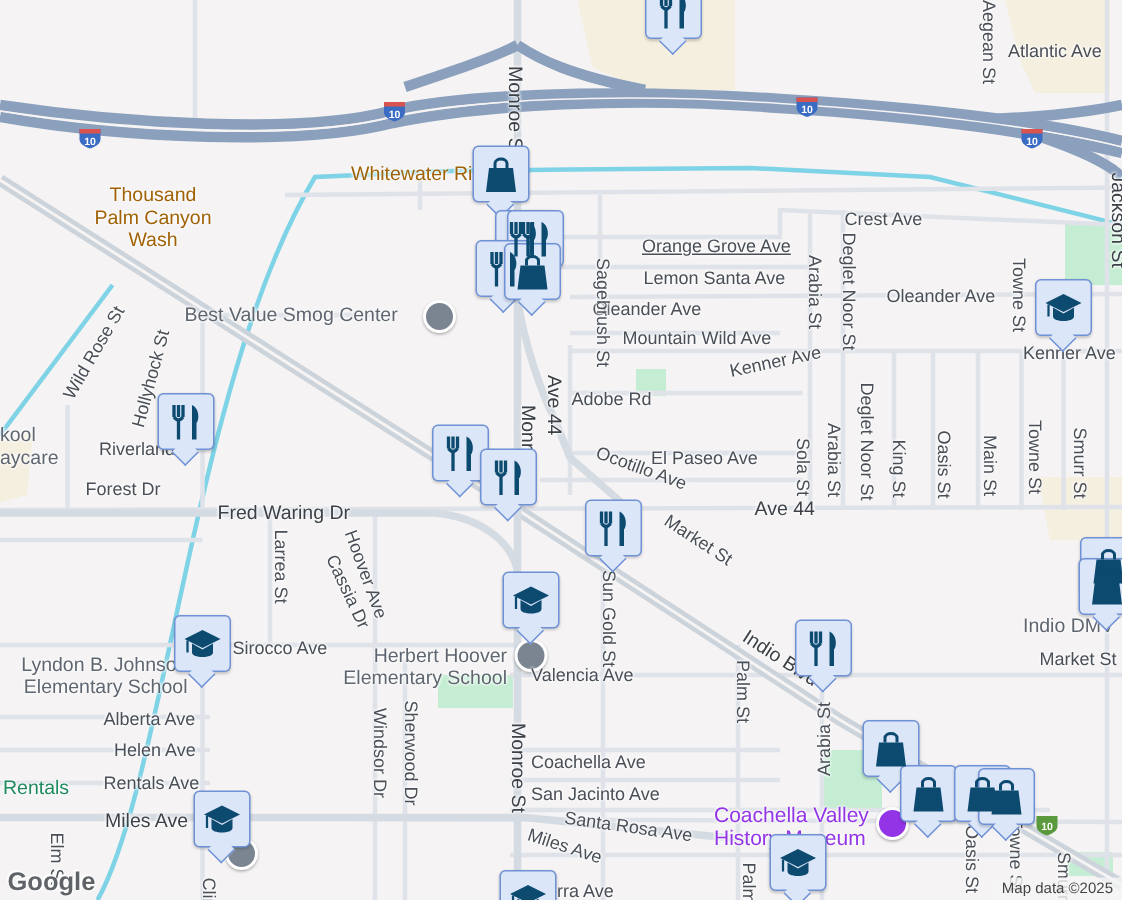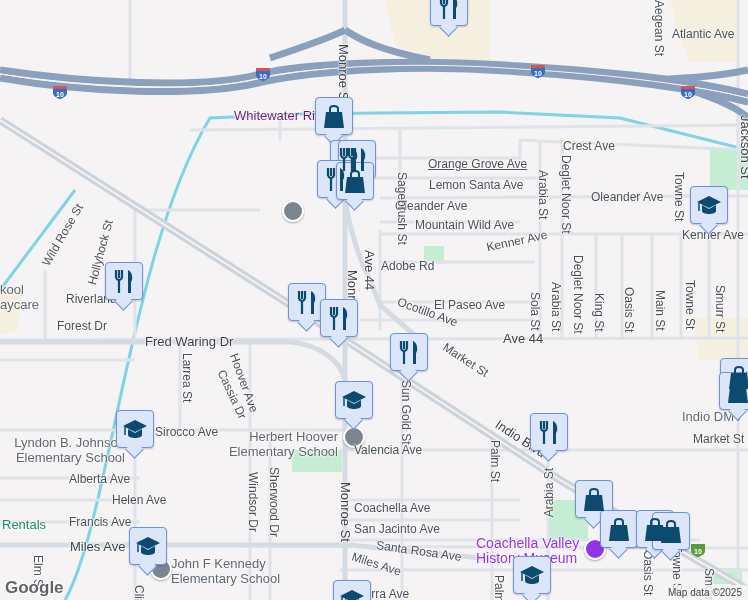--- a/index.html
+++ b/index.html
@@ -1,21 +1,21 @@
 <!DOCTYPE html>
 <html><head>
 <meta charset="utf-8">
 <style>
   html,body{margin:0;padding:0;}
   body{width:748px;height:600px;overflow:hidden;background:#f5f3f3;font-family:"Liberation Sans",sans-serif;}
   #map{position:relative;width:748px;height:600px;overflow:hidden;background:#f5f3f3;}
   #map svg.base{position:absolute;left:0;top:0;}
   .lbl{position:absolute;font-size:12px;color:#4a4f57;white-space:nowrap;line-height:1;text-shadow:0 0 2px #fff,0 0 2px #fff,0 0 3px #fff;}
   .lbl.major{font-size:13px;color:#3c4148;}
-  .lbl.water{color:#701a75;font-size:13px;text-align:center;white-space:normal;line-height:15px;}
+  .lbl.water{color:#a16207;font-size:13px;text-align:center;white-space:normal;line-height:15px;}
   .lbl.poi{color:#5f6670;font-size:13px;line-height:15px;}
   .lbl.museum{color:#9334e6;font-size:14px;line-height:15px;}
   .lbl.green{color:#1e8a5e;font-size:13px;}
   .lbl.v{writing-mode:vertical-rl;}
   .pin{position:absolute;width:36px;height:36px;background:#dbe6f8;border:1px solid #6f91d6;border-radius:4px;box-shadow:0 1px 2px rgba(0,0,0,.2);cursor:pointer;}
   .pin::after{content:"";position:absolute;left:11px;bottom:-9px;width:12px;height:12px;background:#dbe6f8;border-right:1px solid #6f91d6;border-bottom:1px solid #6f91d6;transform:rotate(45deg);}
   .pin svg{position:absolute;left:5px;top:4px;width:26px;height:28px;z-index:1;}
   .badge{position:absolute;width:18px;height:18px;border-radius:50%;border:2px solid #fff;box-shadow:0 1px 2px rgba(0,0,0,.3);}
   .shield{position:absolute;width:16px;height:16px;}
   .google{position:absolute;left:5px;bottom:2px;font-size:17px;font-weight:bold;color:#5f6368;text-shadow:0 0 2px #fff,1px 1px 0 #fff,-1px -1px 0 #fff;}
@@ -141,26 +141,27 @@
       </svg>
   </div>
   <div class="shield" style="left:690px;top:542px;">
     <svg width="16" height="16" viewBox="0 0 16 16">
         <path d="M1,2 L15,2 L15,9 C15,13 8,15 8,15 C8,15 1,13 1,9Z" fill="#5a9a3c"></path>
         <text x="8" y="11.5" font-size="7" fill="#fff" text-anchor="middle" font-family="Liberation Sans, sans-serif" font-weight="bold">10</text>
       </svg>
   </div>
 
   <div class="lbl water" style="left:234px;top:108px;">Whitewater Ri</div>
-
+  <div class="lbl water" style="left:62px;top:122px;width:80px;">Thousand Palm Canyon Wash</div>
+
+  <div class="lbl poi" style="left:123px;top:202px;">Best Value Smog Center</div>
   <div class="badge" style="left:282px;top:200px;background:#7b8591;"></div>
   <div class="lbl poi" style="left:223px;top:429px;width:115px;text-align:right;white-space:normal;">Herbert Hoover Elementary School</div>
   <div class="badge" style="left:343px;top:426px;background:#7b8591;"></div>
   <div class="lbl poi" style="left:0px;top:435px;width:125px;text-align:right;white-space:normal;">Lyndon B. Johnson Elementary School</div>
-  <div class="lbl poi" style="left:171px;top:556px;width:120px;white-space:normal;">John F Kennedy Elementary School</div>
   <div class="badge" style="left:150px;top:558px;background:#7b8591;"></div>
   <div class="lbl poi" style="left:0px;top:246px;width:44px;white-space:normal;margin-top:36px;">kool aycare</div>
   <div class="lbl poi" style="left:682px;top:409px;">Indio DMV</div>
   <div class="lbl museum" style="left:476px;top:536px;width:110px;white-space:normal;">Coachella Valley History Museum</div>
   <div class="badge" style="left:584px;top:538px;background:#9334e6;"></div>
   <div class="lbl green" style="left:2px;top:518px;text-align:right;">Rentals</div>
 
   <div class="lbl" style="left:672px;top:28px;">Atlantic Ave</div>
   <div class="lbl" style="left:563px;top:140px;">Crest Ave</div>
   <div class="lbl" style="left:428px;top:158px;text-decoration:underline;">Orange Grove Ave</div>
@@ -174,22 +175,22 @@
   <div class="lbl" style="left:434px;top:299px;">El Paseo Ave</div>
   <div class="lbl" style="left:396px;top:306px;transform:rotate(20deg);">Ocotillo Ave</div>
   <div class="lbl major" style="left:503px;top:332px;">Ave 44</div>
   <div class="lbl" style="left:440px;top:354px;transform:rotate(33deg);">Market St</div>
   <div class="lbl major" style="left:145px;top:335px;">Fred Waring Dr</div>
   <div class="lbl" style="left:66px;top:293px;">Riverland</div>
   <div class="lbl" style="left:57px;top:320px;">Forest Dr</div>
   <div class="lbl" style="left:155px;top:426px;">Sirocco Ave</div>
   <div class="lbl" style="left:354px;top:444px;">Valencia Ave</div>
   <div class="lbl" style="left:69px;top:473px;">Alberta Ave</div>
-  <div class="lbl" style="left:76px;top:494px;margin-left:36px;">Helen Ave</div>
-  <div class="lbl" style="left:69px;top:516px;">Francis Ave</div>
+  <div class="lbl" style="left:76px;top:494px;">Helen Ave</div>
+  <div class="lbl" style="left:69px;top:516px;">Rentals Ave</div>
   <div class="lbl" style="left:354px;top:502px;">Coachella Ave</div>
   <div class="lbl" style="left:354px;top:523px;">San Jacinto Ave</div>
   <div class="lbl" style="left:376px;top:545px;transform:rotate(8deg);">Santa Rosa Ave</div>
   <div class="lbl major" style="left:70px;top:540px;">Miles Ave</div>
   <div class="lbl" style="left:351px;top:558px;transform:rotate(18deg);">Miles Ave</div>
   <div class="lbl" style="left:354px;top:588px;">Sierra Ave</div>
   <div class="lbl" style="left:693px;top:433px;">Market St</div>
   <div class="lbl major" style="left:492px;top:432px;transform:rotate(33deg);">Indio Blvd</div>
 
   <div class="lbl v major" style="left:337px;top:44px;">Monroe St</div>

